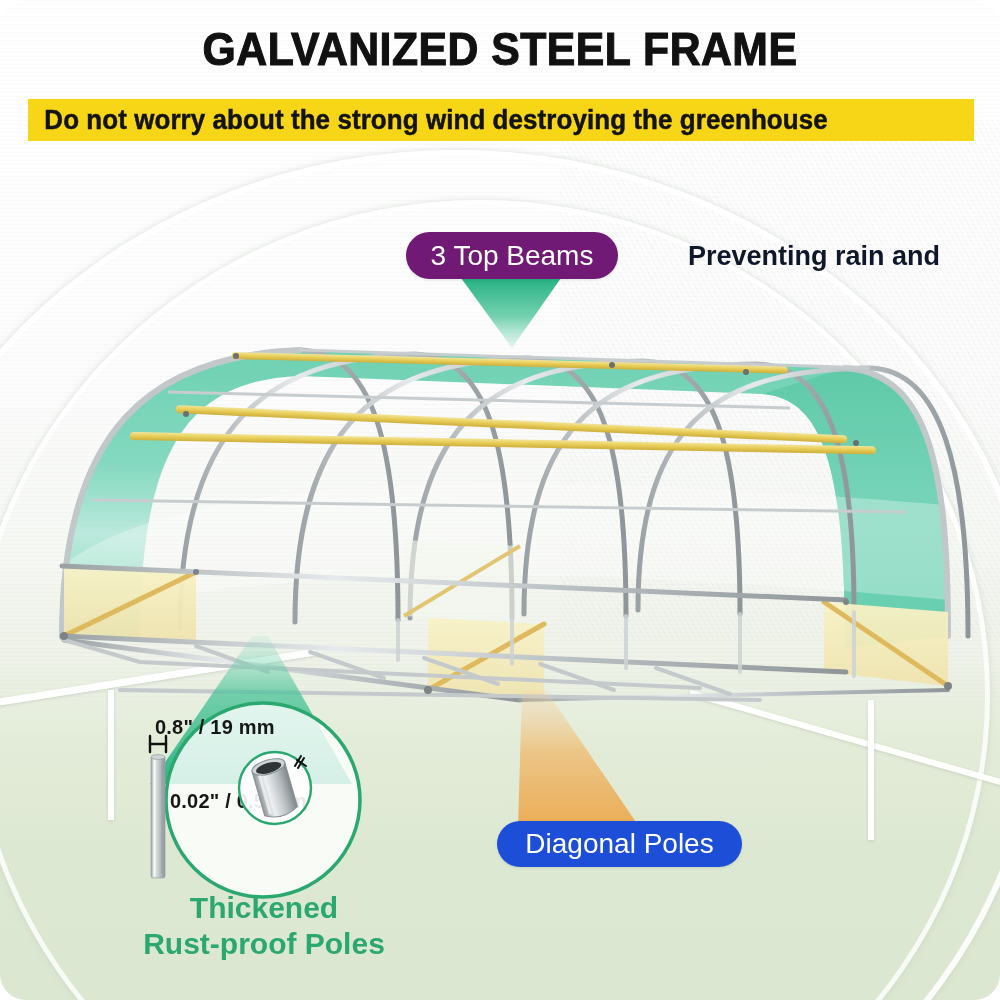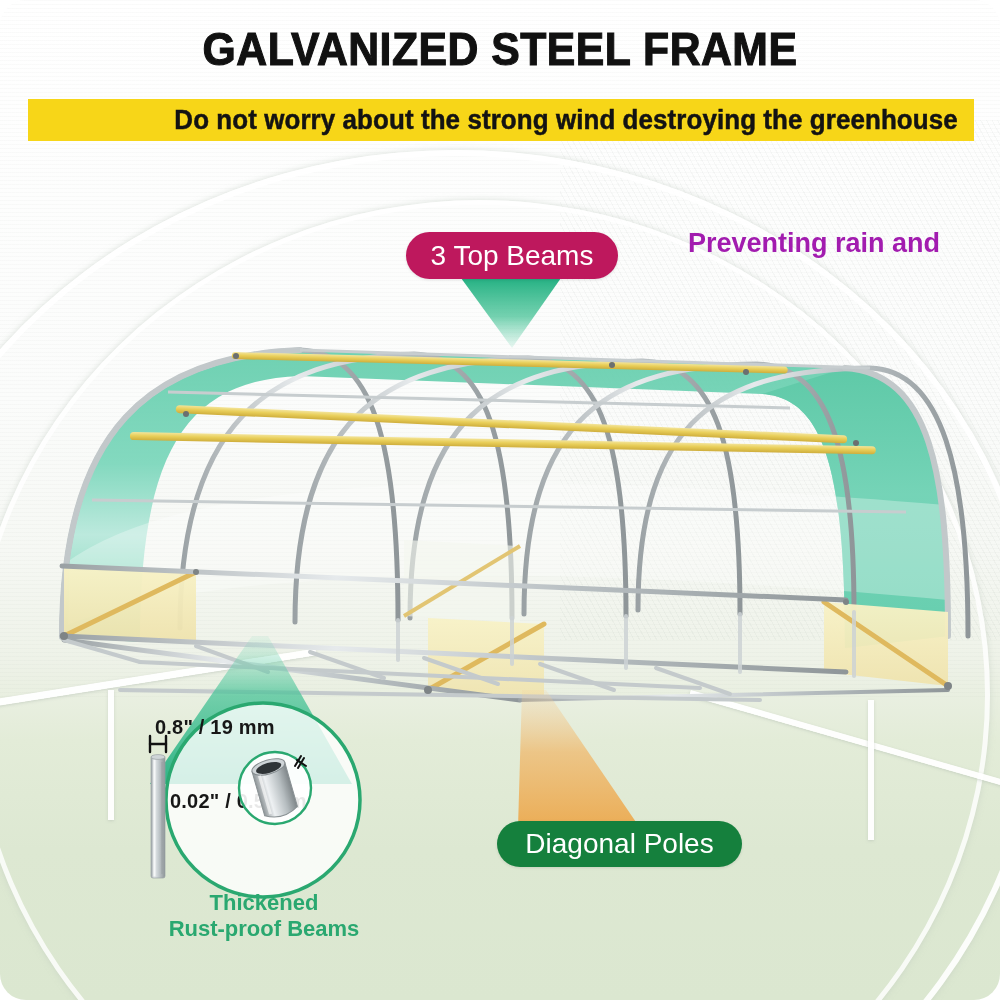--- a/index.html
+++ b/index.html
@@ -86,21 +86,21 @@
     transform: scaleX(0.93);
     -webkit-text-stroke: 1.1px #111111;
   }
   .subtitle-bar {
     position: absolute;
     left: 28px; top: 99px;
     width: 946px; height: 42px;
     background: #f7d618;
     display: flex;
     align-items: center;
-    justify-content: flex-end;
+    justify-content: flex-start;
   }
   .subtitle-text {
     font-family: "Liberation Sans Narrow", "Liberation Sans", sans-serif;
     font-weight: 700;
     font-size: 27px;
     color: #131313;
     letter-spacing: 0.1px;
     transform: scaleX(0.96);
     white-space: nowrap;
     -webkit-text-stroke: 0.5px #131313;
@@ -115,42 +115,43 @@
     display: flex;
     align-items: center;
     justify-content: center;
     border-radius: 999px;
     color: #ffffff;
     font-weight: 400;
     white-space: nowrap;
     box-shadow: 0 1px 3px rgba(0,0,0,0.10);
   }
   .pill-green {
-    background: #be185d;
+    background: #701a75;
     font-size: 28px;
   }
   .pill-orange {
-    background: #15803d;
+    background: #1d4ed8;
     font-size: 28px;
   }
 
   .note-green {
     position: absolute;
-    color: #a21caf;
+    color: #0f172a;
     font-weight: 700;
     font-size: 27px;
     line-height: 1.22;
     text-align: center;
+    margin-top: 13px;
   }
 
   .caption-green {
     position: absolute;
     color: #2aa870;
     font-weight: 700;
-    font-size: 22px;
+    font-size: 30px;
     line-height: 1.2;
     text-align: center;
   }
 
   .dim-label {
     position: absolute;
     color: #171717;
     font-weight: 700;
     font-size: 20px;
     white-space: nowrap;
@@ -417,16 +418,16 @@
       <g stroke="#111111" stroke-width="2" stroke-linecap="round">
         <line x1="179" y1="60" x2="188" y2="66"></line>
         <line x1="183" y1="56" x2="177" y2="66"></line>
         <line x1="186" y1="58" x2="180" y2="68"></line>
       </g>
     </g>
   </svg>
 
   <div class="caption-green" style="left:96px; top:890px; width:336px;">
     <div>Thickened</div>
-    <div>Rust-proof Beams</div>
+    <div>Rust-proof Poles</div>
   </div>
 
 </div>
 
 </body></html>

